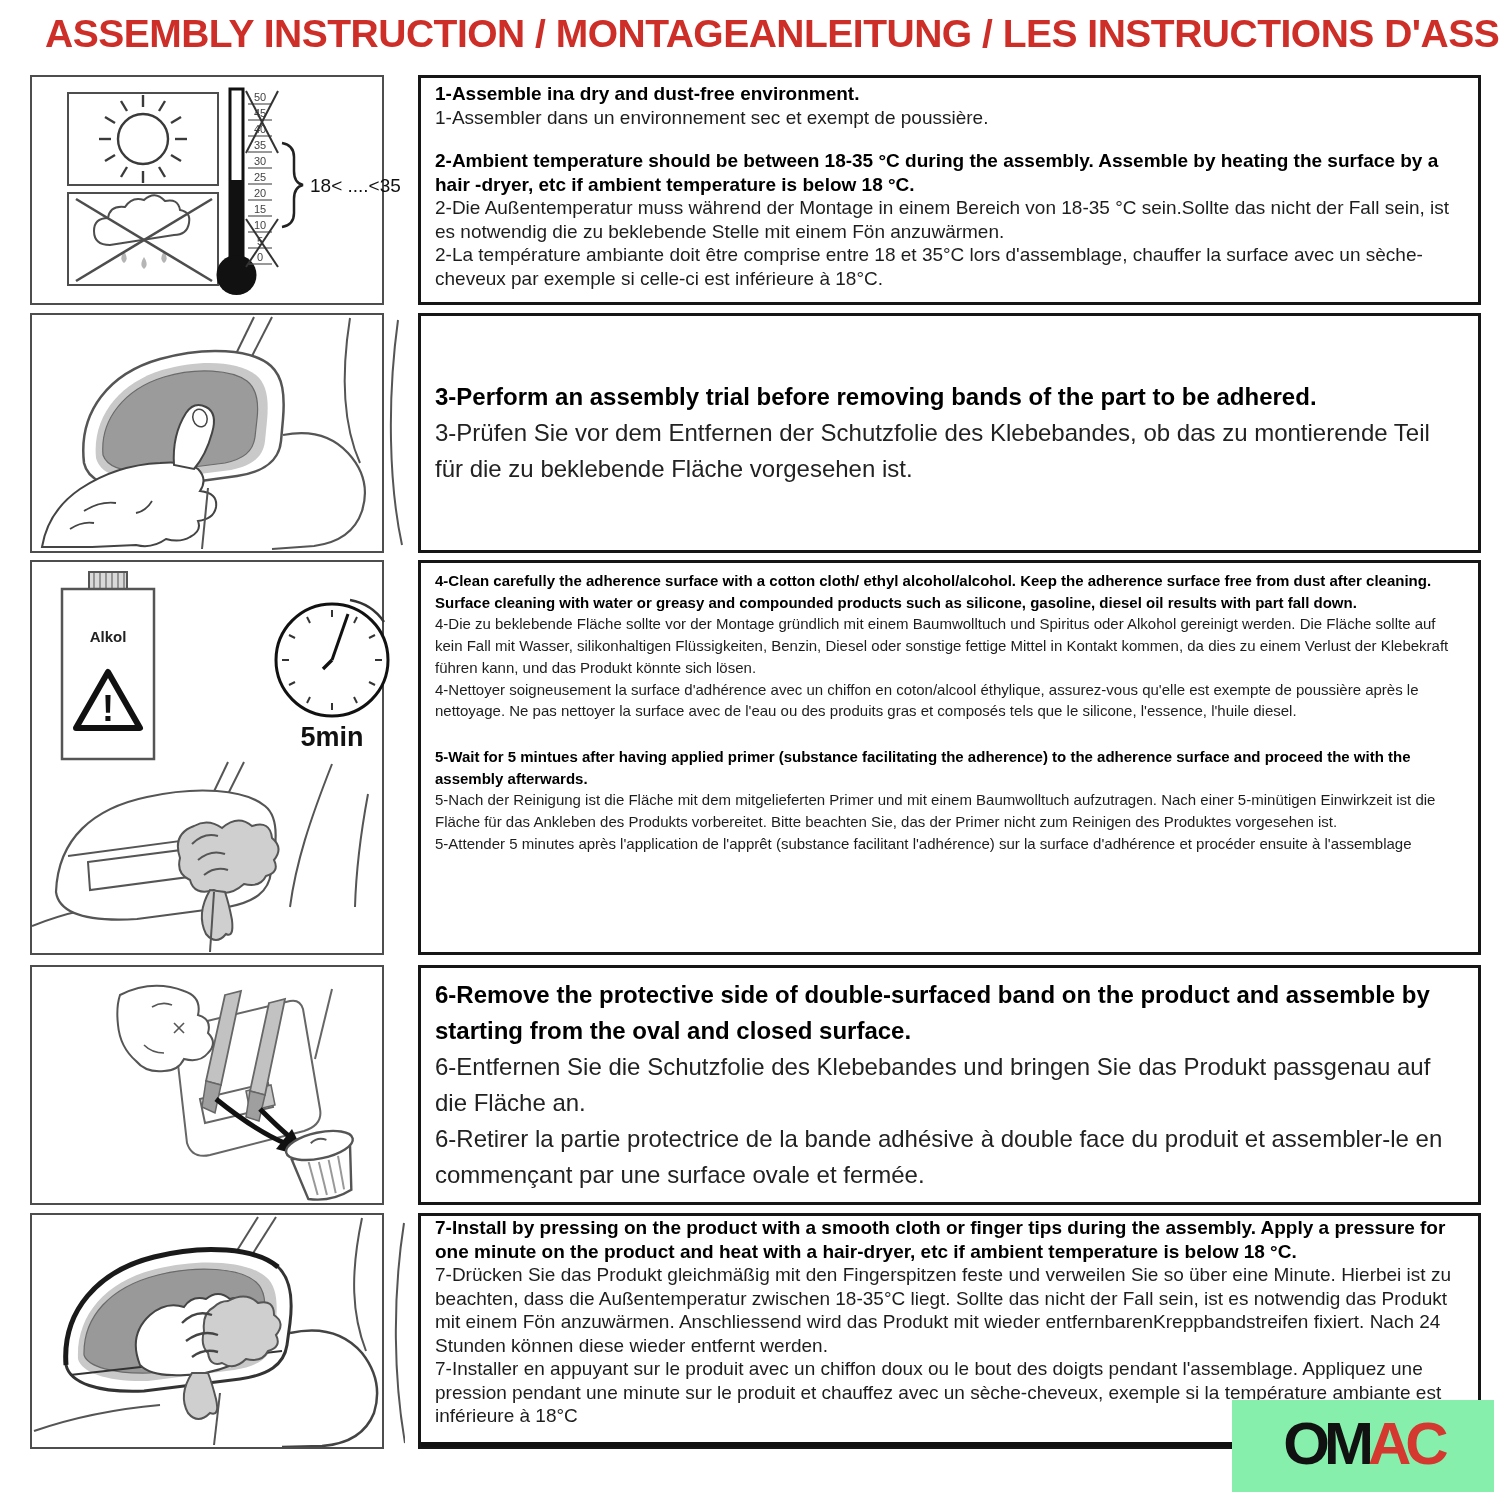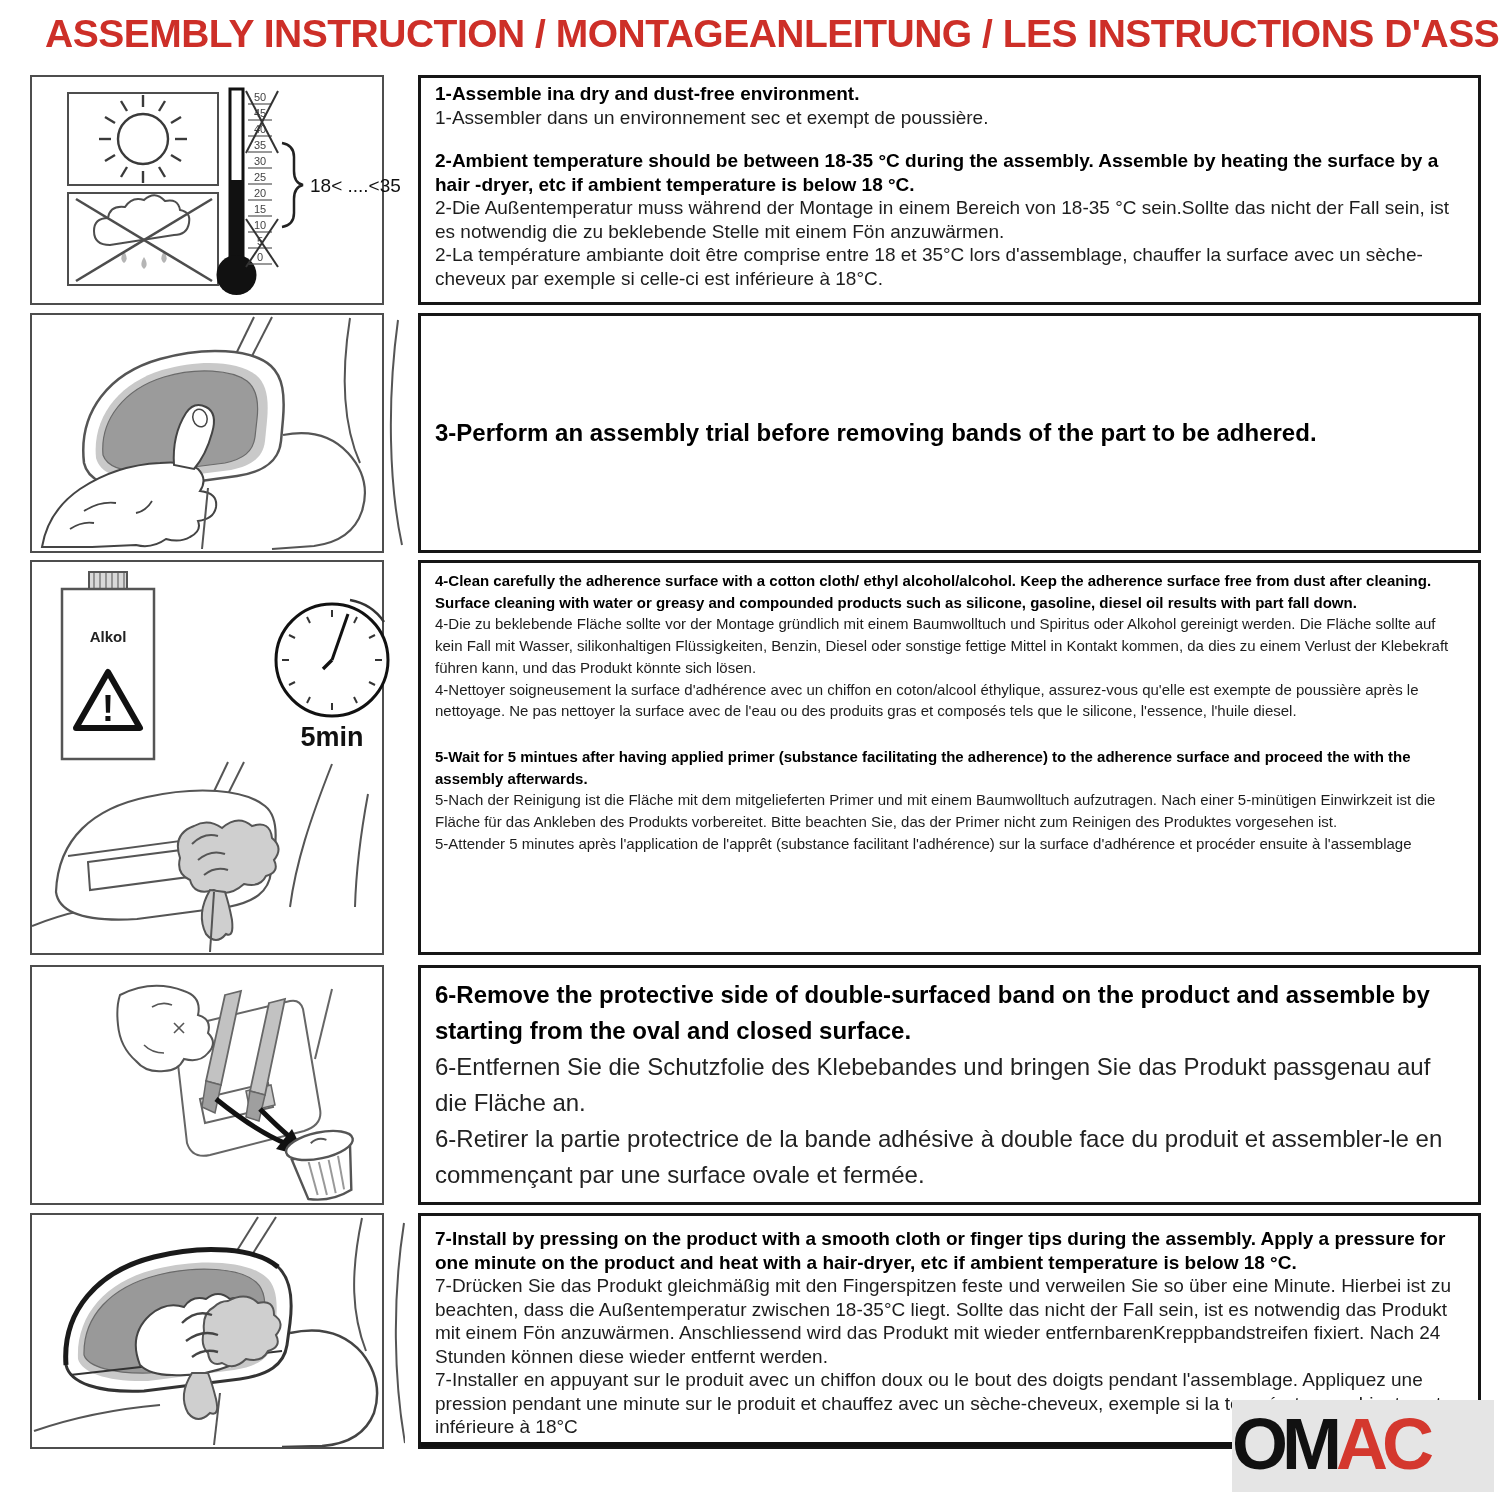--- a/index.html
+++ b/index.html
@@ -11,34 +11,34 @@
          border:2px solid #4d4d4d;box-sizing:border-box;}
   .illus svg{display:block;}
   .tbox{position:absolute;left:418px;width:1063px;background:#fff;
         border:3px solid #161616;box-sizing:border-box;padding:4px 14px;}
   .tbox p{margin:0;}
   
   .i1{top:75px;height:230px;}   .t1{top:75px;height:230px;}
   .i2{top:313px;height:240px;}  .t2{top:313px;height:240px;}
   .i3{top:560px;height:395px;}  .t3{top:560px;height:395px;padding-top:7px;}
   .i4{top:965px;height:240px;}  .t4{top:965px;height:240px;}
-  .i5{top:1213px;height:236px;} .t5{top:1213px;height:236px;padding-top:11px;}
+  .i5{top:1213px;height:236px;} .t5{top:1213px;height:236px;padding-top:0;}
   
   .s-small p{font-size:19px;line-height:23.5px;color:#1d1d1d;}
   .s-dense p{font-size:15px;line-height:21.7px;color:#1d1d1d;}
   .s-big p{font-size:24px;line-height:36px;color:#222;}
   .tbox p.b{font-weight:bold;color:#000;}
   .gap{margin-top:20px !important;}
   .gap2{margin-top:24px !important;}
   .center{display:flex;flex-direction:column;justify-content:center;}
   
   .bottom-rule{position:absolute;left:421px;top:1442px;width:851px;height:5px;background:#111;}
-  .logo{position:absolute;left:1232px;top:1400px;width:262px;height:92px;background:#e5e5e5;
-        font-weight:bold;font-size:72px;line-height:88px;letter-spacing:-6px;
-        white-space:nowrap;}
+  .logo{position:absolute;left:1232px;top:1400px;width:262px;height:92px;background:#86efac;
+        font-weight:bold;font-size:60px;line-height:88px;letter-spacing:-6px;
+        text-align:center;white-space:nowrap;}
   .logo .lb{color:#111;}
   .logo .lr{color:#d4382e;}
   svg text{font-family:"Liberation Sans",sans-serif;}
 </style>
 </head>
 <body>
 
 <div class="title">ASSEMBLY INSTRUCTION / MONTAGEANLEITUNG / LES INSTRUCTIONS D'ASSEMBLAGE</div>
 
 <div class="illus i1">
@@ -143,20 +143,21 @@
           <path d="M38,214 q12,-8 24,-6"></path>
           <path d="M120,186 q-6,10 -16,12"></path>
       </g>
     </g>
     <line x1="176" y1="173" x2="170" y2="234" stroke="#555" stroke-width="2"></line>
   </svg>
 </div>
 
 <div class="tbox t2 s-big center">
   <p class="b">3-Perform an assembly trial before removing bands of the part to be adhered.</p>
+  <p>3-Prüfen Sie vor dem Entfernen der Schutzfolie des Klebebandes, ob das zu montierende Teil für die zu beklebende Fläche vorgesehen ist.</p>
 </div>
 
 <div class="illus i3">
   <svg width="373" height="391" viewBox="0 0 373 391">
     <g>
       <rect x="57" y="10" width="38" height="17" fill="#d9d9d9" stroke="#555" stroke-width="2"></rect>
       <g stroke="#777" stroke-width="1.4">
         <line x1="62" y1="11" x2="62" y2="26"></line>
           <line x1="68" y1="11" x2="68" y2="26"></line>
         <line x1="74" y1="11" x2="74" y2="26"></line>

